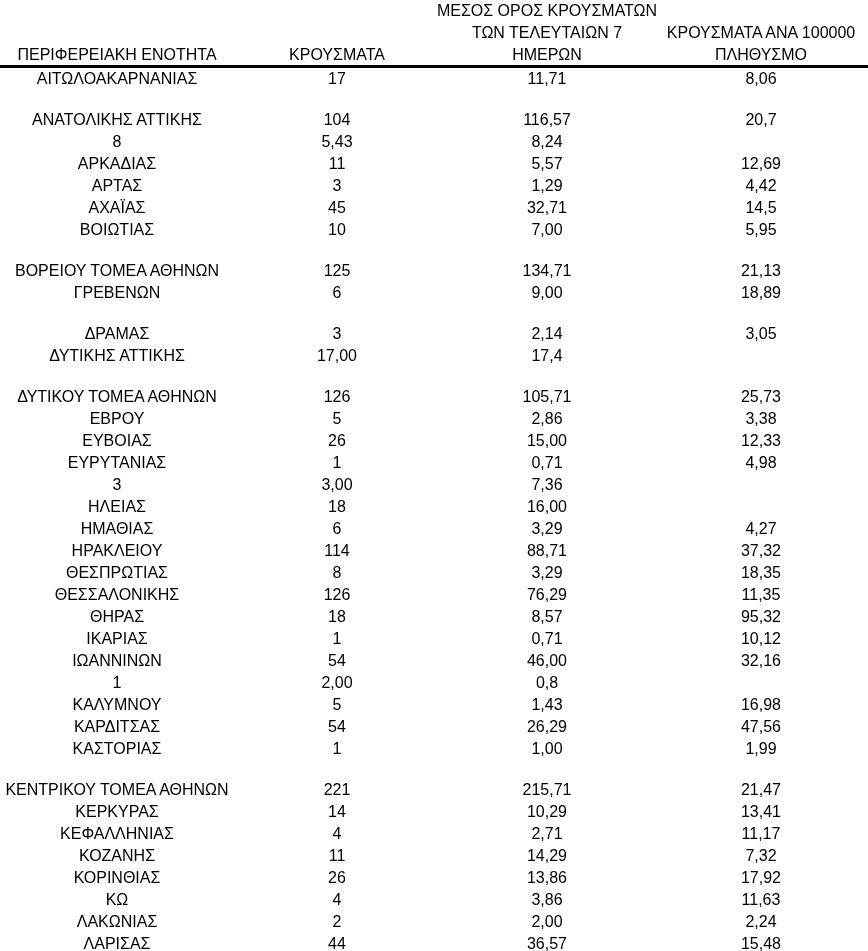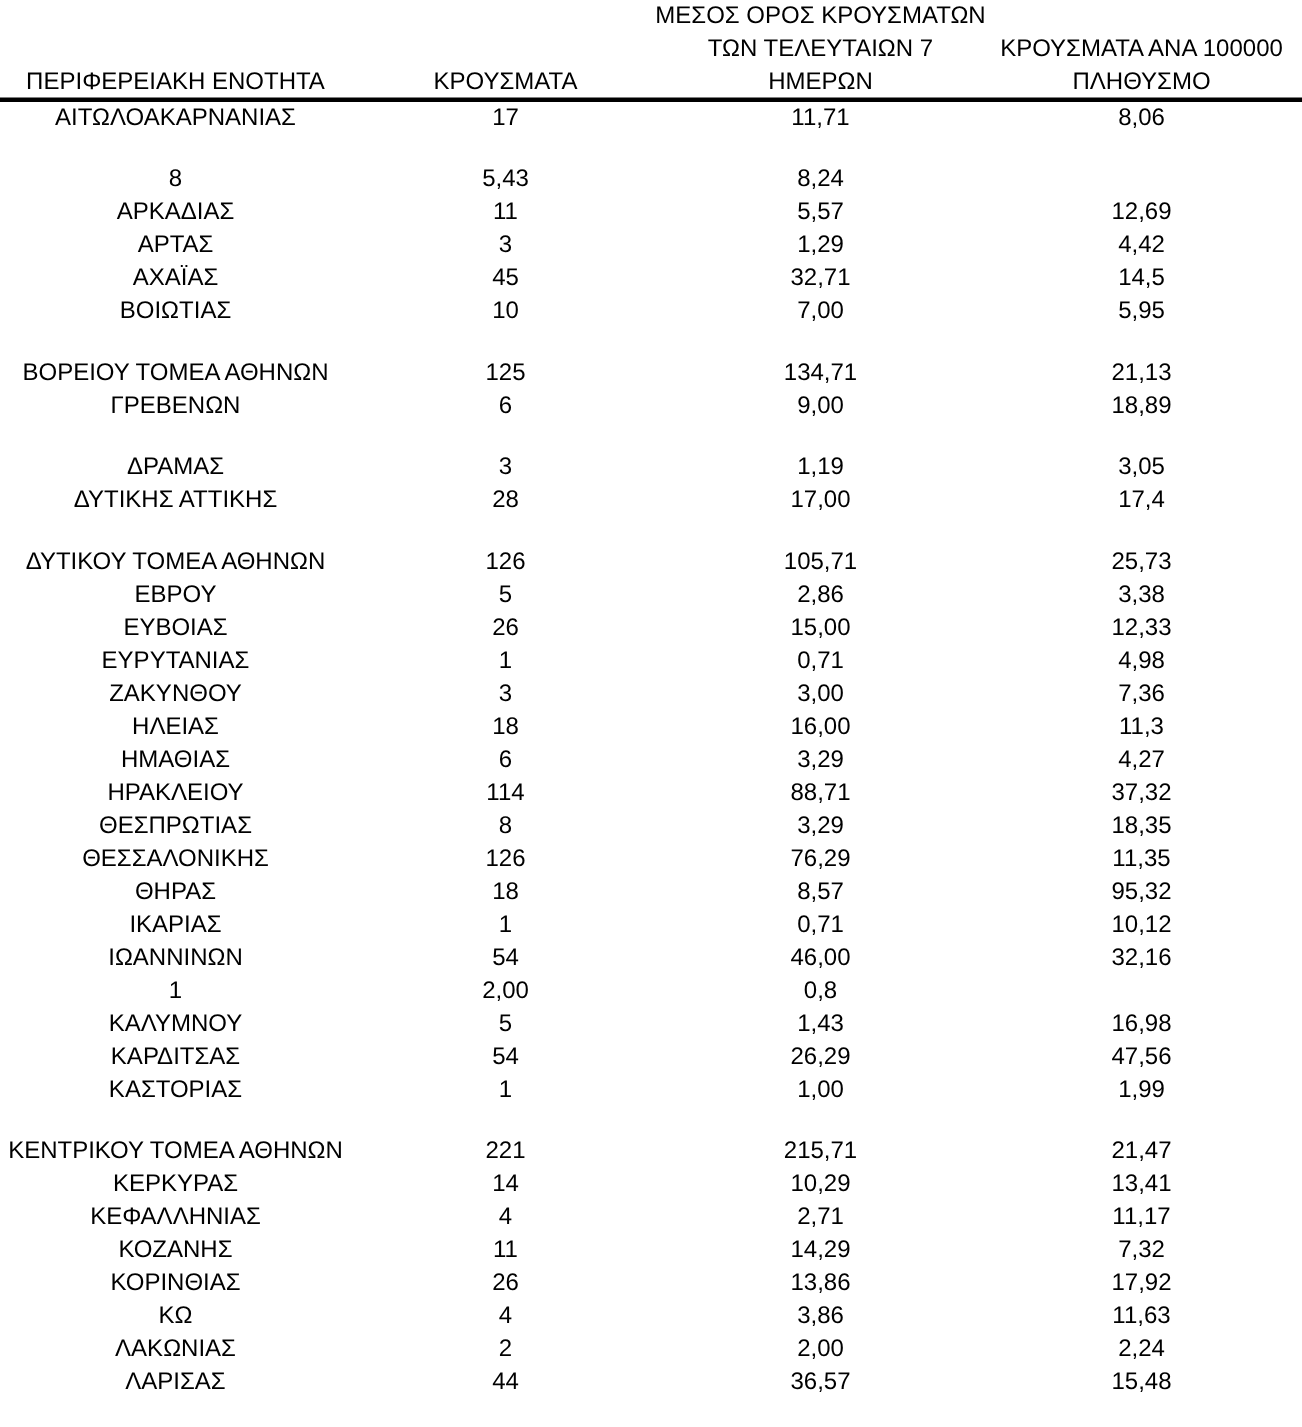--- a/index.html
+++ b/index.html
@@ -77,20 +77,26 @@
 
   <div class="tbody" id="tbody">
       <div class="row">
         <span>ΑΙΤΩΛΟΑΚΑΡΝΑΝΙΑΣ</span>
         <span>17</span>
         <span>11,71</span>
         <span>8,06</span>
       </div>
       <div class="group-gap"></div>
       <div class="row">
+        <span>ΑΝΑΤΟΛΙΚΗΣ ΑΤΤΙΚΗΣ</span>
+        <span>104</span>
+        <span>116,57</span>
+        <span>20,7</span>
+      </div>
+      <div class="row">
         <span>8</span>
         <span>5,43</span>
         <span>8,24</span>
       </div>
       <div class="row">
         <span>ΑΡΚΑΔΙΑΣ</span>
         <span>11</span>
         <span>5,57</span>
         <span>12,69</span>
       </div>
@@ -122,26 +128,25 @@
       <div class="row">
         <span>ΓΡΕΒΕΝΩΝ</span>
         <span>6</span>
         <span>9,00</span>
         <span>18,89</span>
       </div>
       <div class="group-gap"></div>
       <div class="row">
         <span>ΔΡΑΜΑΣ</span>
         <span>3</span>
-        <span>1,19</span>
+        <span>2,14</span>
         <span>3,05</span>
       </div>
       <div class="row">
         <span>ΔΥΤΙΚΗΣ ΑΤΤΙΚΗΣ</span>
-        <span>28</span>
         <span>17,00</span>
         <span>17,4</span>
       </div>
       <div class="group-gap"></div>
       <div class="row">
         <span>ΔΥΤΙΚΟΥ ΤΟΜΕΑ ΑΘΗΝΩΝ</span>
         <span>126</span>
         <span>105,71</span>
         <span>25,73</span>
       </div>
@@ -157,30 +162,28 @@
         <span>15,00</span>
         <span>12,33</span>
       </div>
       <div class="row">
         <span>ΕΥΡΥΤΑΝΙΑΣ</span>
         <span>1</span>
         <span>0,71</span>
         <span>4,98</span>
       </div>
       <div class="row">
-        <span>ΖΑΚΥΝΘΟΥ</span>
         <span>3</span>
         <span>3,00</span>
         <span>7,36</span>
       </div>
       <div class="row">
         <span>ΗΛΕΙΑΣ</span>
         <span>18</span>
         <span>16,00</span>
-        <span>11,3</span>
       </div>
       <div class="row">
         <span>ΗΜΑΘΙΑΣ</span>
         <span>6</span>
         <span>3,29</span>
         <span>4,27</span>
       </div>
       <div class="row">
         <span>ΗΡΑΚΛΕΙΟΥ</span>
         <span>114</span>

